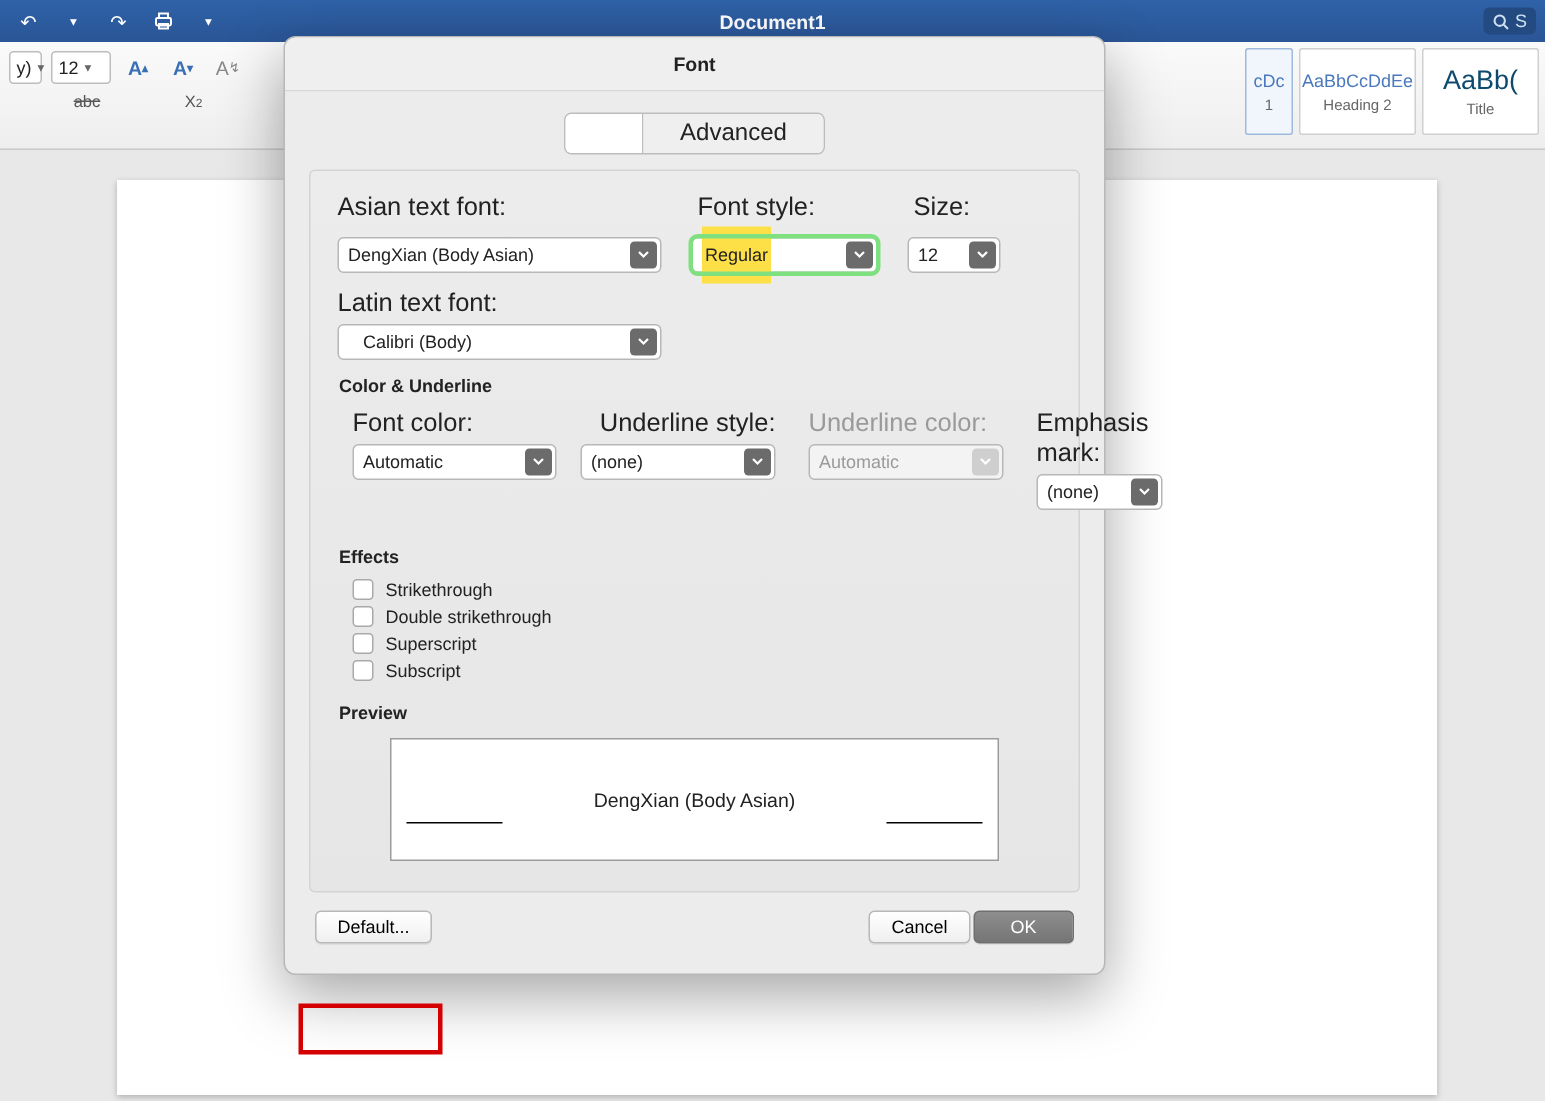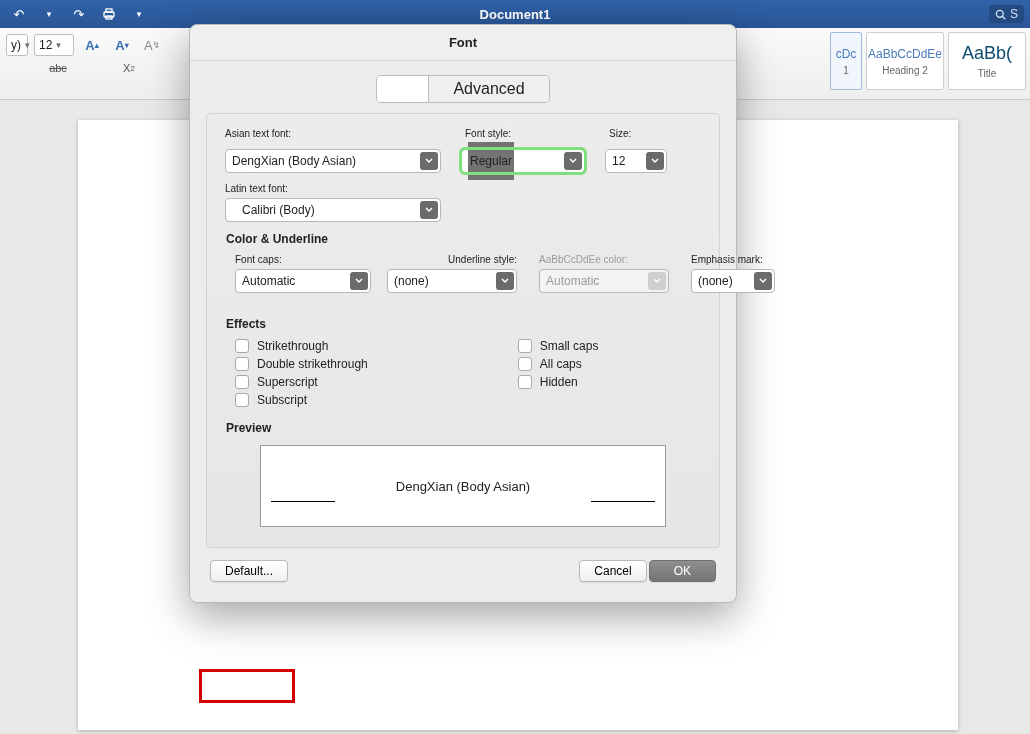--- a/index.html
+++ b/index.html
@@ -48,21 +48,21 @@
   .panel { margin:0 16px 12px; border:1px solid #d3d3d3; border-radius:4px; background:linear-gradient(#ececec,#e6e6e6); padding:14px 18px 20px; }
 
   .rowlbl { display:grid; grid-template-columns:236px 140px 80px; gap:4px; font-size:12px; margin-bottom:6px; }
   .ff-row { display:flex; gap:20px; margin-bottom:10px; }
   .sel-box { position:relative; height:24px; background:#fff; border:1px solid #b7b7b7; border-radius:4px; display:flex; align-items:center; padding:0 22px 0 6px; font-size:12px; }
   .sel-box .dk-caret { position:absolute; right:2px; top:2px; width:18px; height:18px; border-radius:3px; background:#6b6b6b; display:flex; align-items:center; justify-content:center; }
   .sel-box .dk-caret svg{display:block;}
   .sel-box.hl { outline:3px solid #7fe07f; outline-offset:-1px; }
   .sel-box.disabled { background:#f3f3f3; color:#9a9a9a; }
   .sel-box.disabled .dk-caret { background:#cfcfcf; }
-  .lbl { font-size:10px; margin-bottom:4px; }
+  .lbl { font-size:17px; margin-bottom:4px; }
 
   .section-h { font-weight:600; font-size:12px; margin:8px 1px 8px; }
 
   .cu-grid { display:flex; gap:22px; }
   .cu-col { display:flex; flex-direction:column; }
 
   .eff-grid { display:flex; gap:140px; }
   .eff-col { display:flex; flex-direction:column; gap:4px; }
   .chk { display:flex; align-items:center; gap:8px; font-size:12px; margin-left:10px; }
   .chk .box { width:14px; height:14px; border:1px solid #a9a9a9; border-radius:3px; background:#fff; }
@@ -174,21 +174,21 @@
       <div class="ff-row">
         <div class="sel-box" style="width:216px;">
           <span>DengXian (Body Asian)</span>
           <span class="dk-caret">
               <svg width="10" height="10" viewBox="0 0 10 10">
                 <path d="M2 3l3 3 3-3" stroke="#fff" stroke-width="1.5" fill="none"></path>
               </svg>
             </span>
         </div>
         <div class="sel-box hl" style="width:124px;">
-          <span style="background:#737373;padding:12px 2px;">Regular</span>
+          <span style="background:#fde047;padding:12px 2px;">Regular</span>
           <span class="dk-caret">
               <svg width="10" height="10" viewBox="0 0 10 10">
                 <path d="M2 3l3 3 3-3" stroke="#fff" stroke-width="1.5" fill="none"></path>
               </svg>
             </span>
         </div>
         <div class="sel-box" style="width:62px;">
           <span>12</span>
           <span class="dk-caret">
               <svg width="10" height="10" viewBox="0 0 10 10">
@@ -206,21 +206,21 @@
               <svg width="10" height="10" viewBox="0 0 10 10">
                 <path d="M2 3l3 3 3-3" stroke="#fff" stroke-width="1.5" fill="none"></path>
               </svg>
             </span>
         </div>
       </div>
 
       <div class="section-h">Color &amp; Underline</div>
       <div class="cu-grid">
         <div class="cu-col" style="width:140px;">
-          <div class="lbl" style="margin-left:10px;">Font caps:</div>
+          <div class="lbl" style="margin-left:10px;">Font color:</div>
           <div class="sel-box" style="width:136px;margin-left:10px;">
             <span>Automatic</span>
             <span class="dk-caret">
                 <svg width="10" height="10" viewBox="0 0 10 10">
                   <path d="M2 3l3 3 3-3" stroke="#fff" stroke-width="1.5" fill="none"></path>
                 </svg>
               </span>
           </div>
         </div>
         <div class="cu-col" style="width:136px;text-align:right;">
@@ -228,21 +228,21 @@
           <div class="sel-box" style="width:130px;">
             <span>(none)</span>
             <span class="dk-caret">
                 <svg width="10" height="10" viewBox="0 0 10 10">
                   <path d="M2 3l3 3 3-3" stroke="#fff" stroke-width="1.5" fill="none"></path>
                 </svg>
               </span>
           </div>
         </div>
         <div class="cu-col" style="width:136px;">
-          <div class="lbl" style="color:#9a9a9a;">AaBbCcDdEe color:</div>
+          <div class="lbl" style="color:#9a9a9a;">Underline color:</div>
           <div class="sel-box disabled" style="width:130px;">
             <span>Automatic</span>
             <span class="dk-caret">
                 <svg width="10" height="10" viewBox="0 0 10 10">
                   <path d="M2 3l3 3 3-3" stroke="#fff" stroke-width="1.5" fill="none"></path>
                 </svg>
               </span>
           </div>
         </div>
         <div class="cu-col" style="width:96px;">
@@ -271,34 +271,20 @@
             </label>
           <label class="chk">
               <span class="box"></span>
               <span>Superscript</span>
             </label>
           <label class="chk">
               <span class="box"></span>
               <span>Subscript</span>
             </label>
         </div>
-        <div class="eff-col">
-          <label class="chk">
-              <span class="box"></span>
-              <span>Small caps</span>
-            </label>
-          <label class="chk">
-              <span class="box"></span>
-              <span>All caps</span>
-            </label>
-          <label class="chk">
-              <span class="box"></span>
-              <span>Hidden</span>
-            </label>
-        </div>
       </div>
 
       <div class="preview-box">
         <div class="section-h">Preview</div>
         <div class="pv-frame">
           <span class="uline" style="left:10px;"></span>
           <span>DengXian (Body Asian)</span>
           <span class="uline" style="right:10px;"></span>
         </div>
       </div>

